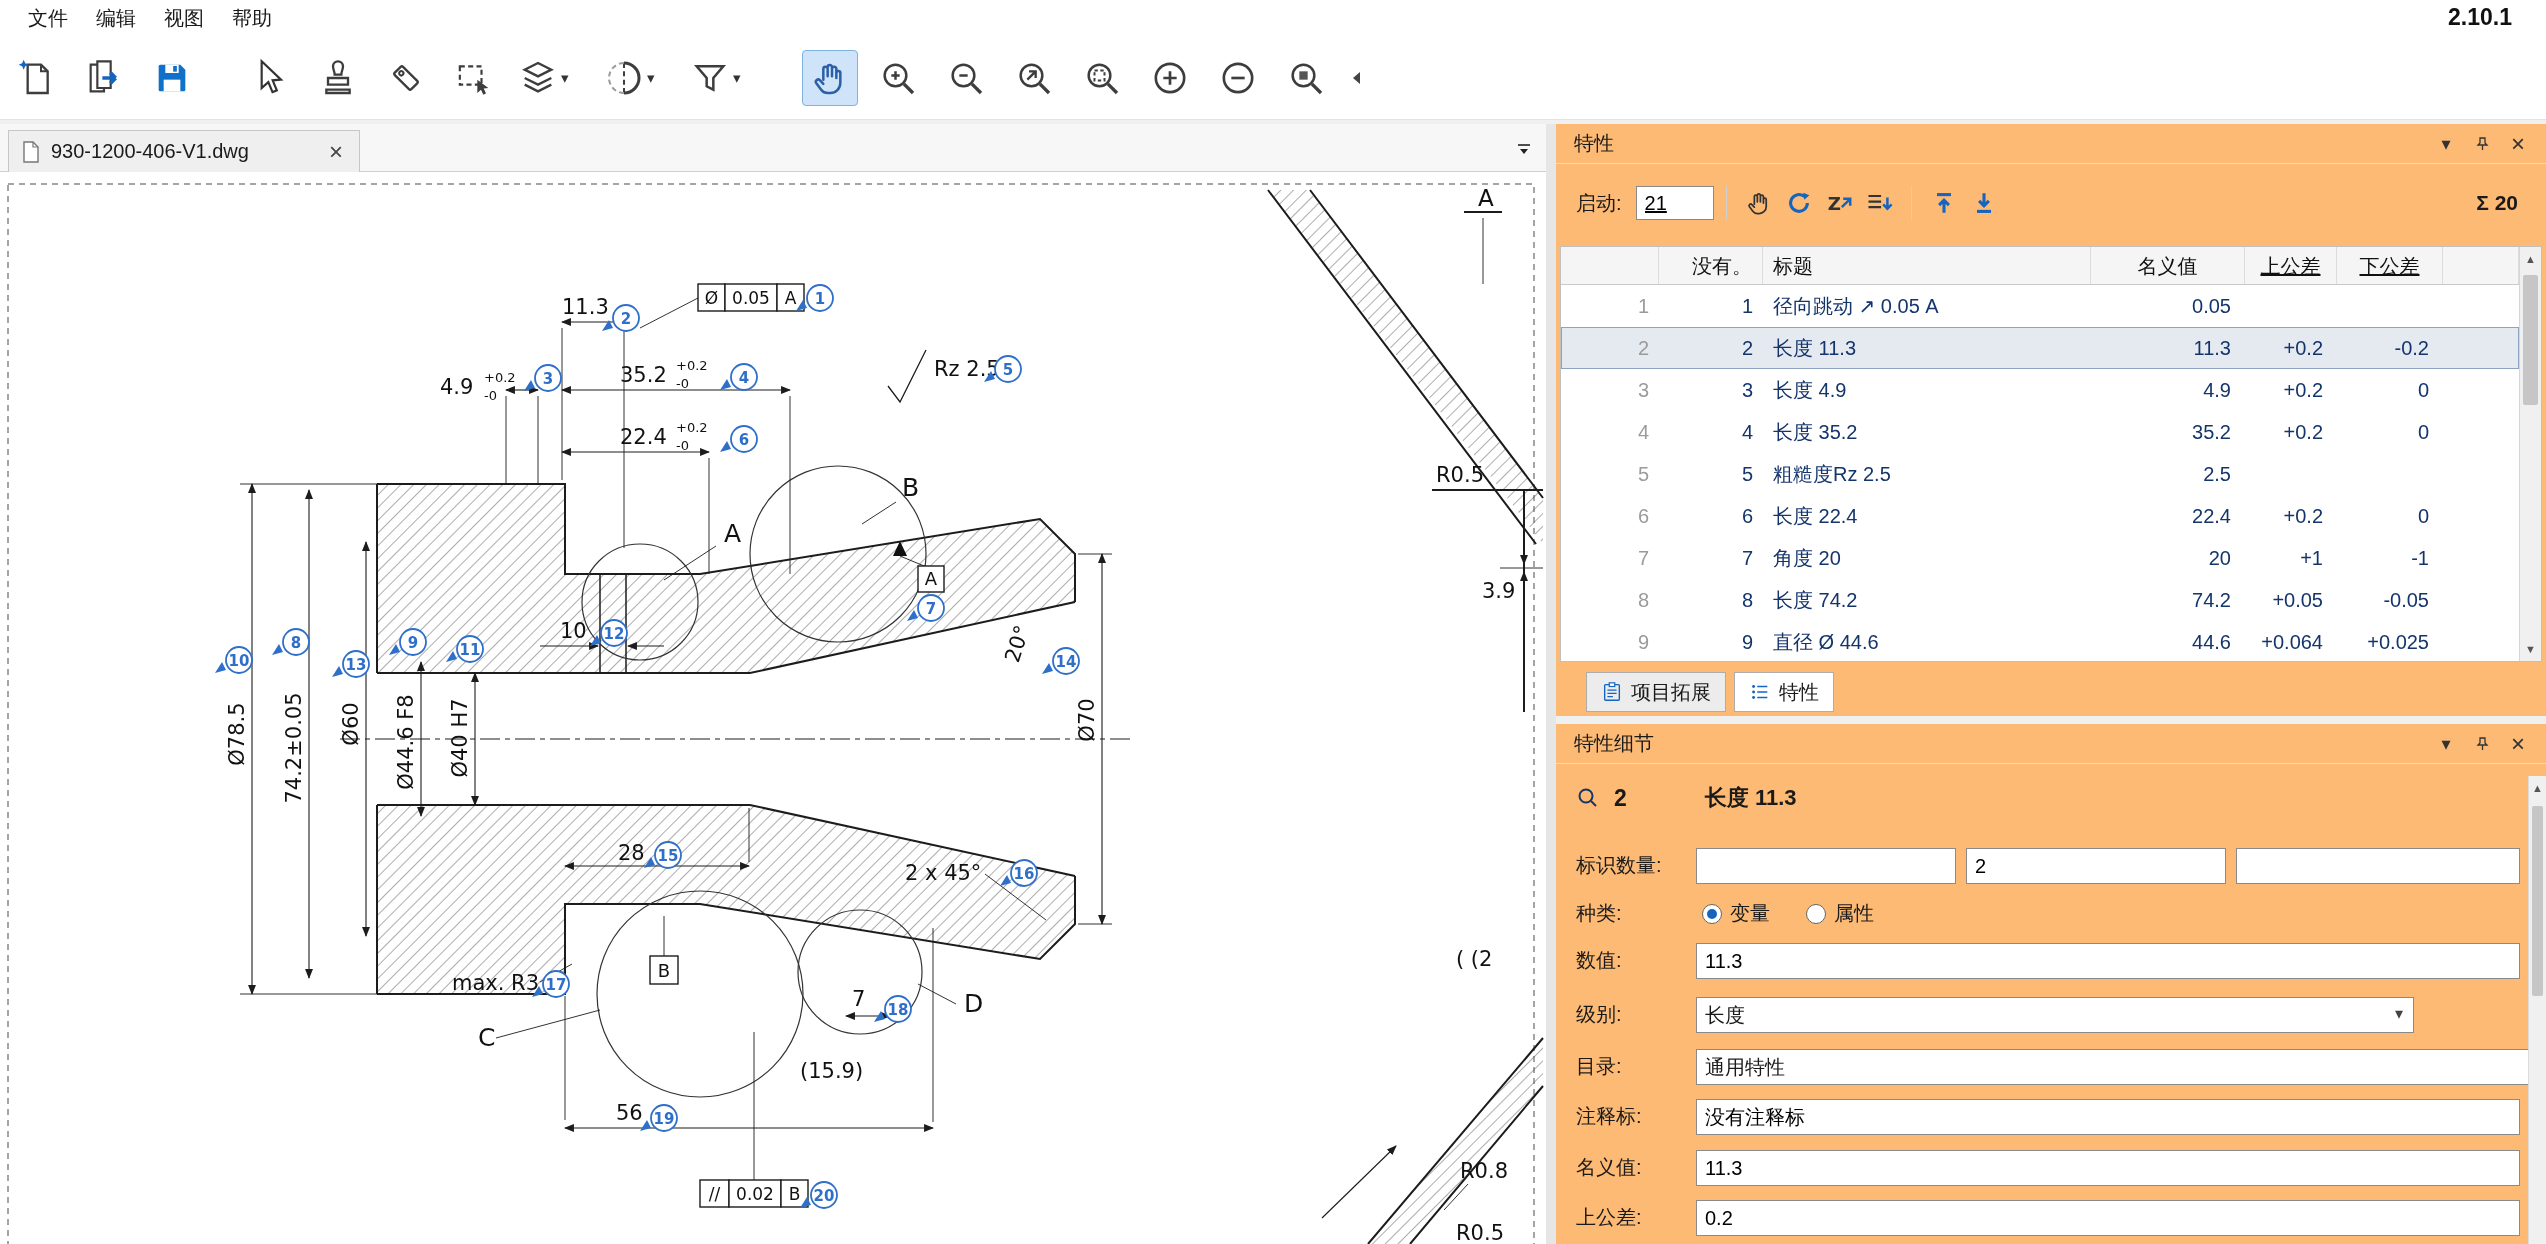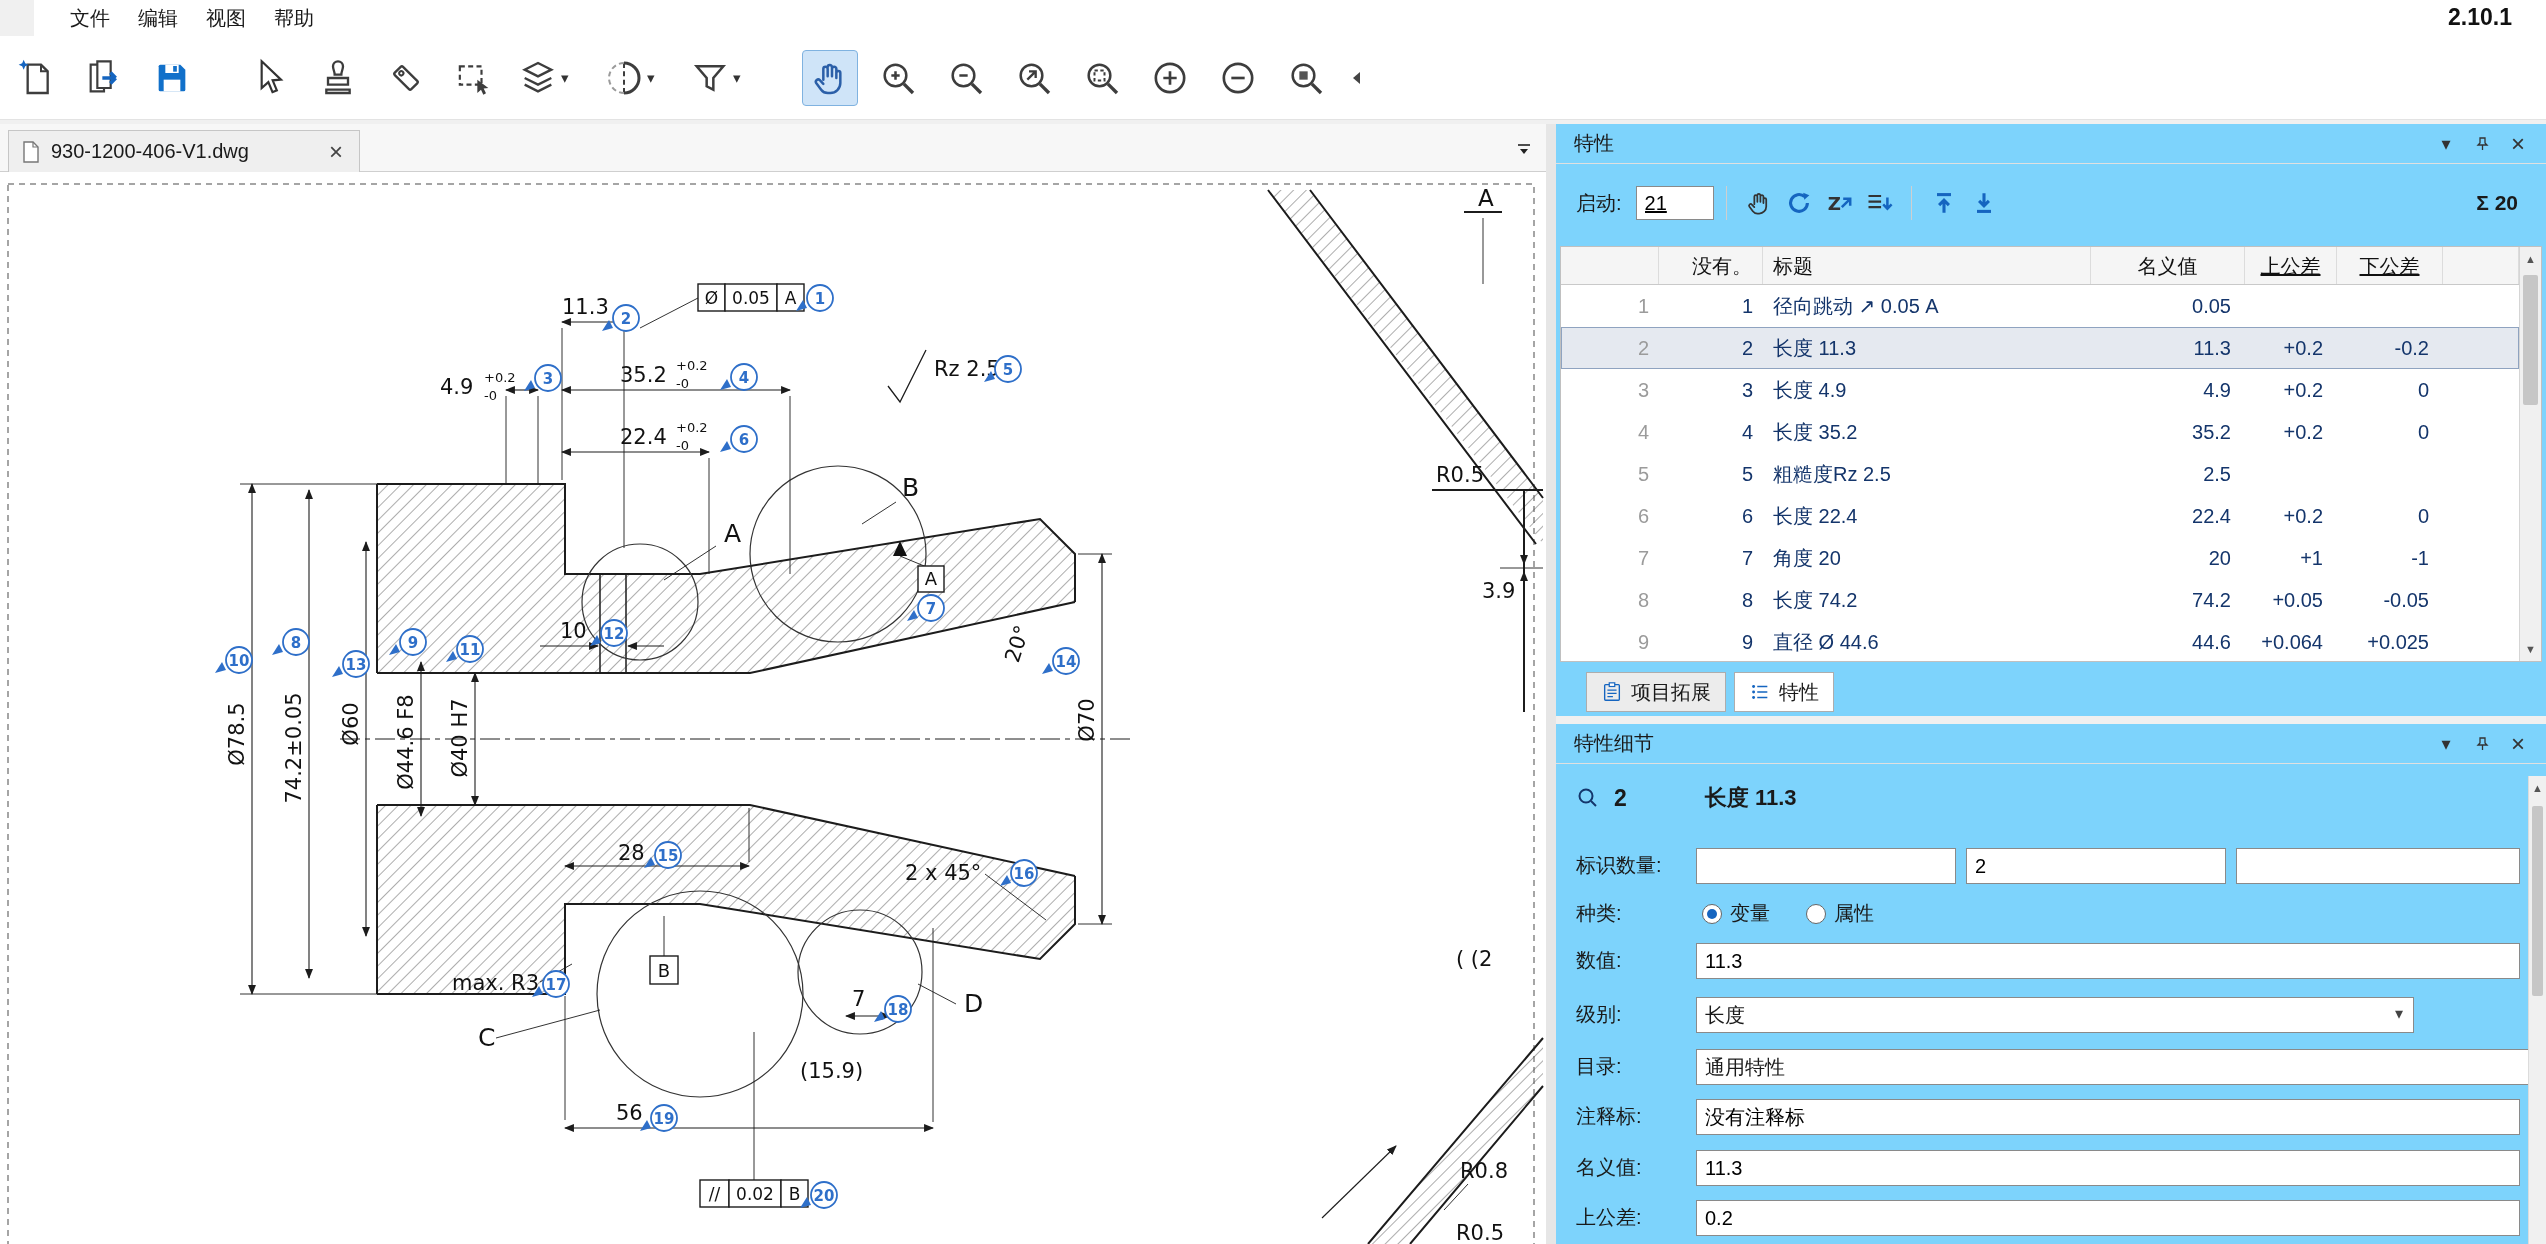--- a/index.html
+++ b/index.html
@@ -1,20 +1,20 @@
 <!DOCTYPE html>
 <html><head>
 <meta charset="utf-8">
 <style>
   html,body{margin:0;padding:0;background:#d8d8d8;}
   *{box-sizing:border-box;}
   .app{position:relative;width:2546px;height:1244px;background:#f0f0f0;overflow:hidden;
        font-family:"Liberation Sans","DejaVu Sans",sans-serif;color:#1a1a1a;font-size:20px;}
   
-  .menubar{position:absolute;top:0;left:0;right:0;height:36px;background:#ffffff;display:flex;align-items:center;padding-left:22px;margin-left:34px;}
+  .menubar{position:absolute;top:0;left:0;right:0;height:36px;background:#ffffff;display:flex;align-items:center;padding-left:14px;}
   .menu-item{padding:0 14px;cursor:default;}
   .version{position:absolute;right:34px;top:4px;font-size:23px;font-weight:bold;color:#111;}
   
   .toolbar{position:absolute;top:36px;left:0;right:0;height:84px;background:#ffffff;border-bottom:1px solid #e3e3e3;
            display:flex;align-items:center;padding-left:8px;}
   .tbtn{width:56px;height:56px;margin-right:12px;display:flex;align-items:center;justify-content:center;border-radius:4px;flex:0 0 auto;}
   .tbtn.wide{width:74px;justify-content:flex-start;padding-left:4px;}
   .tbtn.active{background:#cfe4f8;border:1px solid #7fb2e0;}
   .tbtn svg{display:block;}
   .tsp{width:30px;flex:0 0 auto;}
@@ -33,21 +33,21 @@
   .tablist-btn{position:absolute;right:10px;top:14px;width:24px;height:22px;display:flex;align-items:center;justify-content:center;}
   
   .canvas{position:absolute;top:48px;left:0;right:0;bottom:0;background:#ffffff;overflow:hidden;}
   .dwg-text{fill:#111;font-family:"DejaVu Sans",sans-serif;}
   .balloon-circle{fill:#fff;stroke:#2e6fc9;stroke-width:1.8;}
   .balloon-num{fill:#2e6fc9;font-weight:bold;font-family:"DejaVu Sans",sans-serif;}
   .balloon-marker{fill:#2e6fc9;}
   .fcf rect,.dbox rect{fill:#fff;stroke:#1c1c1c;stroke-width:1.4;}
   .fcf text,.dbox text{fill:#111;font-family:"DejaVu Sans",sans-serif;}
   
-  .panel{position:absolute;left:0;right:0;background:#7dd3fc;}
+  .panel{position:absolute;left:0;right:0;background:#fdba74;}
   .props{top:0;height:592px;}
   .details{top:600px;bottom:0;}
   .paneltitle{position:absolute;top:0;left:0;right:0;height:40px;display:flex;align-items:center;padding-left:18px;border-bottom:1px solid #e0e0e0;}
   .pticons{position:absolute;right:16px;top:8px;display:flex;gap:12px;align-items:center;}
   .pticon{width:24px;height:24px;display:flex;align-items:center;justify-content:center;color:#333;font-size:18px;}
   .ptclose{font-size:24px;}
   
   .propstoolbar{position:absolute;top:46px;left:0;right:0;height:66px;display:flex;align-items:center;padding-left:20px;}
   .start-input{width:78px;height:34px;border:1px solid #8a8a8a;background:#fff;font-size:20px;padding-left:8px;font-family:inherit;}
   .ptb-sep{width:1px;height:34px;background:#cfcfcf;margin:0 12px;}

